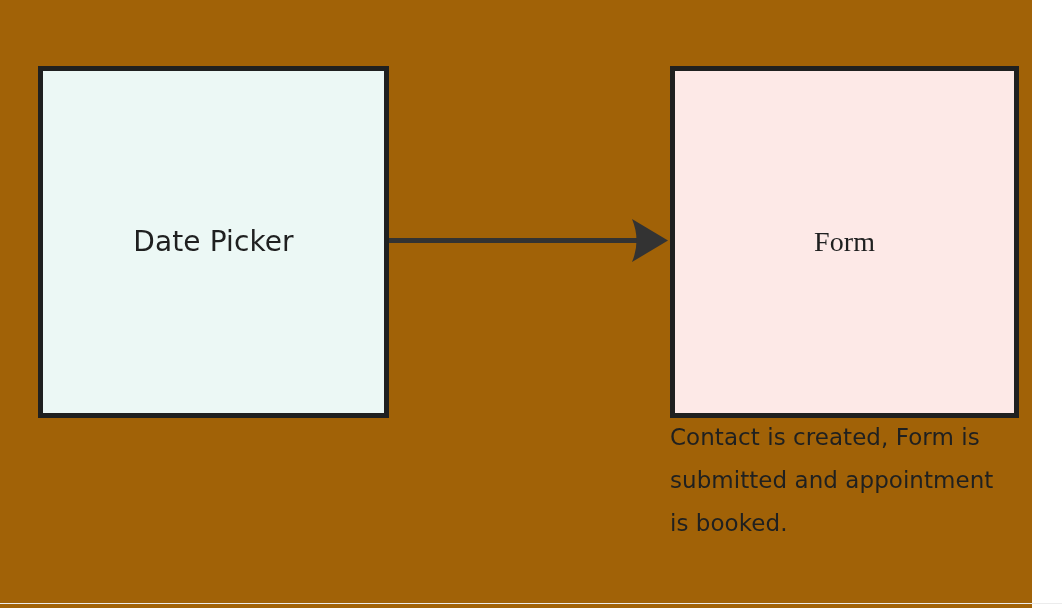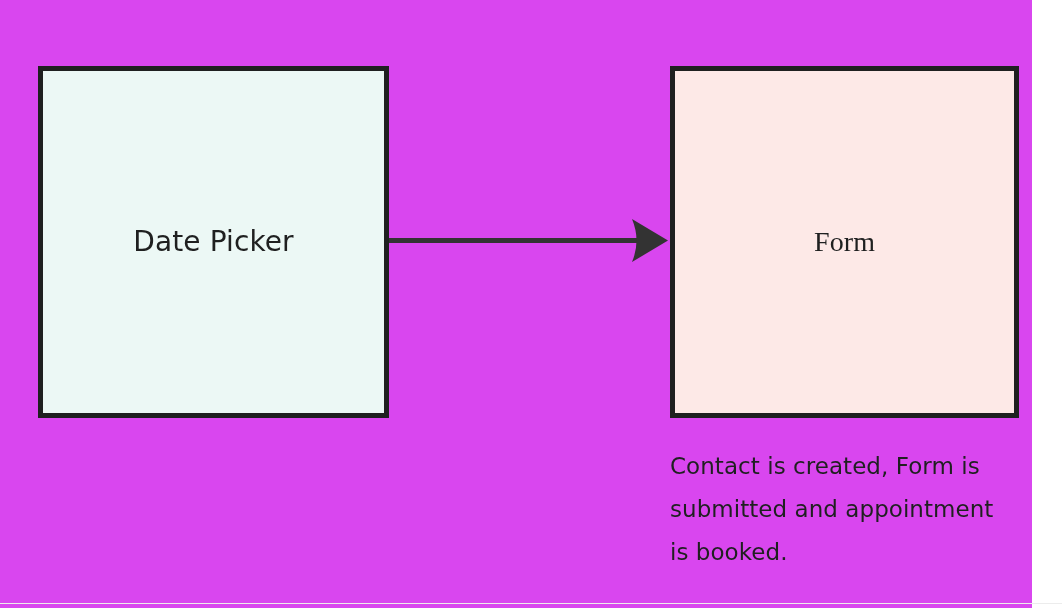--- a/index.html
+++ b/index.html
@@ -11,21 +11,21 @@
     width: 1062px;
     height: 608px;
     background: #ffffff;
     font-family: "DejaVu Sans", "Liberation Sans", sans-serif;
     overflow: hidden;
   }
   #diagram-canvas {
     position: relative;
     width: 1032px;
     height: 608px;
-    background: #d946ef;
+    background: #a16207;
   }
   
   .node {
     position: absolute;
     box-sizing: border-box;
     display: flex;
     align-items: center;
     justify-content: center;
     border-style: solid;
     border-width: 5px;
@@ -56,21 +56,21 @@
     left: 0;
     top: 0;
     width: 1062px;
     height: 608px;
     pointer-events: none;
   }
   
   #form-caption {
     position: absolute;
     left: 670px;
-    top: 445px;
+    top: 416px;
     width: 345px;
     font-size: 23px;
     line-height: 43px;
     color: #1f2020;
     text-align: left;
     letter-spacing: 0.05px;
   }
   
   #bottom-rule {
     position: absolute;

